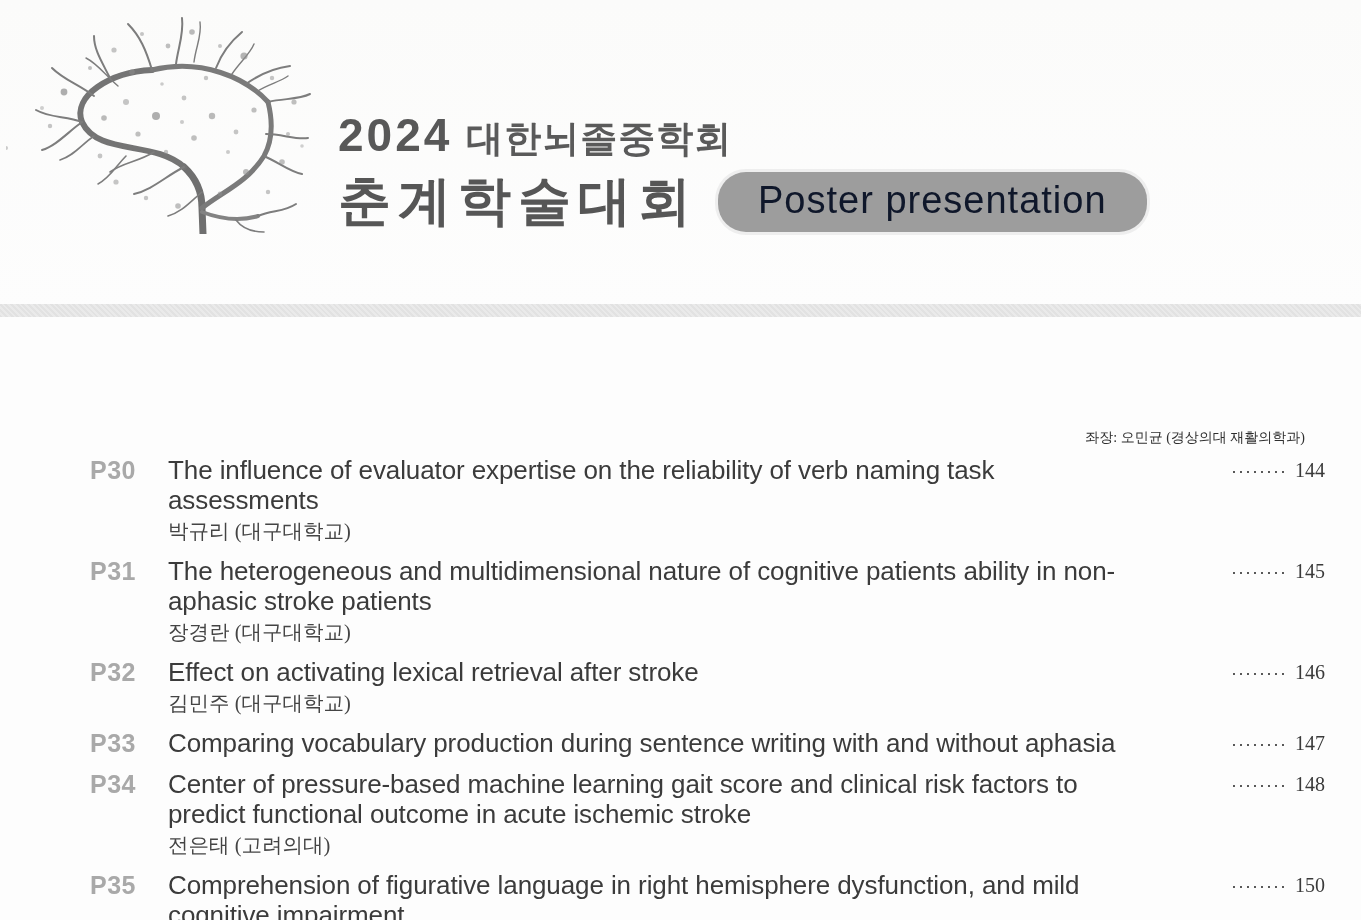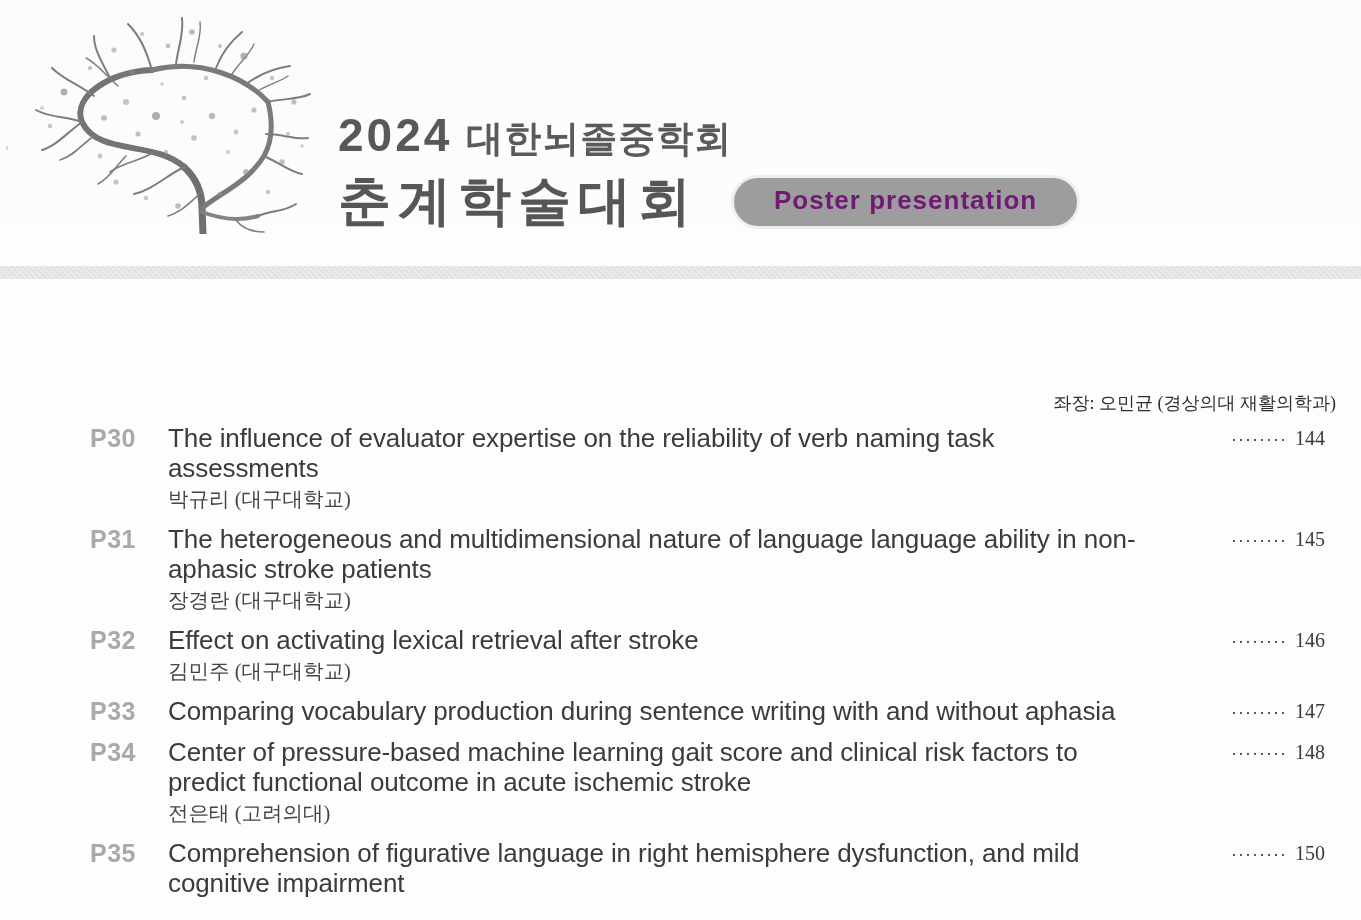--- a/index.html
+++ b/index.html
@@ -11,21 +11,21 @@
     font-family: "Liberation Sans", sans-serif;
     color: #3a3a3a;
     overflow: hidden;
     position: relative;
   }
 
   
   .header {
     position: relative;
     width: 1361px;
-    height: 279px;
+    height: 317px;
     background: linear-gradient(#fbfbfa, #fdfdfd);
   }
   .logo-wrap {
     position: absolute;
     left: 6px;
     top: 6px;
     width: 310px;
     height: 228px;
   }
   .title-block {
@@ -41,53 +41,53 @@
     color: #585858;
     letter-spacing: 3px;
     font-family: "Liberation Sans", sans-serif;
   }
   .title-org {
     font-size: 37px;
     font-weight: 700;
     color: #5a5a5a;
     letter-spacing: 1px;
   }
-  .title-line2-row { display: flex; align-items: center; gap: 36px; margin-top: 2px; }
+  .title-line2-row { display: flex; align-items: center; gap: 20px; margin-top: 2px; }
   .title-main {
     font-size: 53px;
     font-weight: 700;
     color: #565656;
     letter-spacing: 7px;
   }
   .badge {
     background: #9d9d9d;
-    color: #701a75;
-    font-size: 26px;
-    font-weight: 700;
+    color: #0f172a;
+    font-size: 38px;
+    font-weight: 400;
     letter-spacing: 1px;
     padding: 7px 40px 10px 40px;
     border-radius: 28px;
     box-shadow: 0 0 0 3px #eeeeee;
   }
   .divider-band {
     position: absolute;
     left: 0;
     bottom: 0;
     width: 1361px;
     height: 13px;
     background: repeating-linear-gradient(45deg, #e2e2e2 0 2px, #eaeaea 2px 4px);
   }
 
   
   .content { position: relative; padding-top: 112px; }
   .chair-line {
     text-align: right;
-    padding-right: 25px;
+    padding-right: 56px;
     font-family: "Liberation Serif", "DejaVu Serif", serif;
-    font-size: 18px;
+    font-size: 14px;
     color: #2e2e2e;
     margin-bottom: 8px;
   }
 
   .poster-list { width: 1361px; }
   .entry {
     display: flex;
     align-items: flex-start;
     margin-bottom: 10px;
   }
@@ -241,21 +241,21 @@
     </div>
     <div class="entry-page">
       <span class="leader-dots">········</span>
       <span class="page-num">144</span>
     </div>
   </div>
 
   <div class="entry">
     <div class="entry-id">P31</div>
     <div class="entry-main">
-      <div class="entry-title">The heterogeneous and multidimensional nature of language language ability in non-aphasic stroke patients</div>
+      <div class="entry-title">The heterogeneous and multidimensional nature of cognitive patients ability in non-aphasic stroke patients</div>
       <div class="entry-author">장경란 (대구대학교)</div>
     </div>
     <div class="entry-page">
       <span class="leader-dots">········</span>
       <span class="page-num">145</span>
     </div>
   </div>
 
   <div class="entry">
     <div class="entry-id">P32</div>

